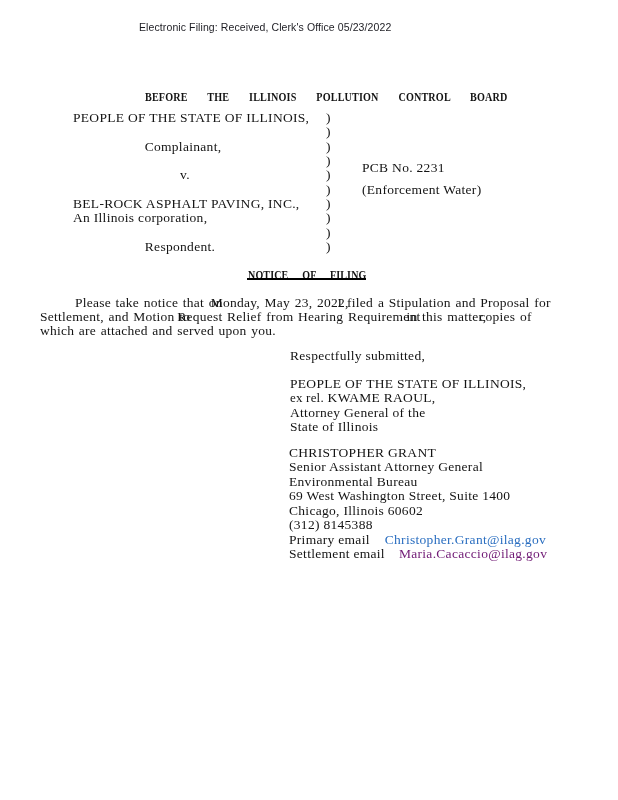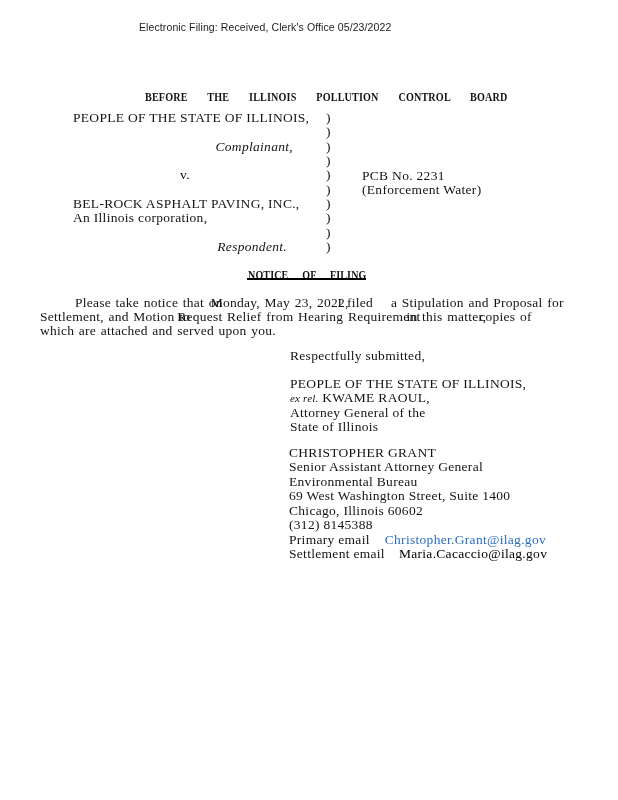--- a/index.html
+++ b/index.html
@@ -32,26 +32,26 @@
     letter-spacing: 0.2px;
     transform: scaleX(0.78);
   }
   .notice-title span.condensed {
     font-size: 12.5px;
     word-spacing: 14px;
     letter-spacing: 0.2px;
     transform: scaleX(0.8);
   }
   .cap { font-size: 13.5px; letter-spacing: 0.3px; }
-  .cap-right { text-align: right; font-style: italic; }
+  .cap-right { text-align: center; }
   .body-line { font-size: 13.5px; letter-spacing: 0.25px; word-spacing: 1px; }
   .ov { display: inline-block; }
   .sig { font-size: 13.5px; letter-spacing: 0.3px; line-height: 14.45px; }
   .sig div { height: 14.45px; white-space: nowrap; }
-  .exrel { font-style: italic; font-size: 11px; letter-spacing: 0.2px; }
+  .exrel { font-size: 13px; letter-spacing: 0.2px; }
   .script { font-style: italic; font-size: 9.5px; font-family: "DejaVu Serif", serif; }
   .sig-prefix { font-size: 11px; }
   .email-link { text-decoration: none; padding-left: 16px; }
   .underline-bar { position: absolute; height: 1.5px; background: #000; }
   .black-square { position: absolute; background: #000; }
 </style>
 </head>
 <body>
 
 <div class="page">
@@ -73,47 +73,47 @@
   <div class="abs cap" style="left:326px; top:124px;">)</div>
   <div class="abs cap" style="left:326px; top:139px;">)</div>
   <div class="abs cap" style="left:326px; top:153px;">)</div>
   <div class="abs cap" style="left:326px; top:167px;">)</div>
   <div class="abs cap" style="left:326px; top:182px;">)</div>
   <div class="abs cap" style="left:326px; top:196px;">)</div>
   <div class="abs cap" style="left:326px; top:210px;">)</div>
   <div class="abs cap" style="left:326px; top:225px;">)</div>
   <div class="abs cap" style="left:326px; top:239px;">)</div>
 
-  <div class="abs cap" style="left:362px; top:168px;">PCB No. 2231</div>
+  <div class="abs cap" style="left:362px; top:160px;">PCB No. 2231</div>
   <div class="abs cap" style="left:362px; top:182px;">(Enforcement Water)</div>
 
   <div class="abs notice-title" style="left:248px; top:265px;">
     <span class="condensed">NOTICE OF FILING</span>
   </div>
   <div class="underline-bar" style="left:247px; top:278px; width:119px;"></div>
 
-  <div class="abs body-line" style="left:75px; top:295px;"><span class="ov">Please take notice that on</span><span class="ov" style="margin-left:-12px;">Monday, May 23, 2022,</span><span class="ov" style="margin-left:-11px;">I filed</span><span class="ov" style="margin-left:18px;">a Stipulation and Proposal for</span></div>
+  <div class="abs body-line" style="left:75px; top:295px;"><span class="ov">Please take notice that on</span><span class="ov" style="margin-left:-12px;">Monday, May 23, 2022,</span><span class="ov" style="margin-left:-11px;">I filed</span><span class="ov" style="margin-left:5px;">a Stipulation and Proposal for</span></div>
   <div class="abs body-line" style="left:40px; top:309px;text-align:right;"><span class="ov">Settlement, and Motion to</span><span class="ov" style="margin-left:-13px;">Request Relief from Hearing Requirement</span><span class="ov" style="margin-left:-14px;">in this matter,</span><span class="ov" style="margin-left:-7px;">copies of</span></div>
   <div class="abs body-line" style="left:40px; top:323px;">which are attached and served upon you.</div>
 
   <div class="abs sig" style="left:290px; top:349px;">Respectfully submitted,</div>
 
   <div class="abs sig" style="left:290px; top:377px;">
     <div>PEOPLE OF THE STATE OF ILLINOIS,</div>
     <div><span class="exrel">ex rel.</span> <span>KWAME RAOUL,</span></div>
     <div>Attorney General of the</div>
     <div>State of Illinois</div>
   </div>
 
   <div class="abs sig" style="left:289px; top:446px;">
     <div>CHRISTOPHER GRANT</div>
     <div>Senior Assistant Attorney General</div>
     <div>Environmental Bureau</div>
     <div>69 West Washington Street, Suite 1400</div>
     <div>Chicago, Illinois 60602</div>
     <div>(312) 8145388</div>
     <div><span>Primary email</span><a href="#" class="email-link" style="margin-left: -1px; color: rgb(42, 110, 192);">Christopher.Grant@ilag.gov</a></div>
-    <div><span>Settlement email</span><a href="#" class="email-link" style="margin-left: -2px; color: #000000;">Maria.Cacaccio@ilag.gov</a></div>
+    <div><span>Settlement email</span><a href="#" class="email-link" style="margin-left: -2px; color: #701a75;">Maria.Cacaccio@ilag.gov</a></div>
   </div>
 
   <div class="black-square" style="left:305px; top:723px; width:12px; height:14px;"></div>
 
 </div>
 
 </body></html>

